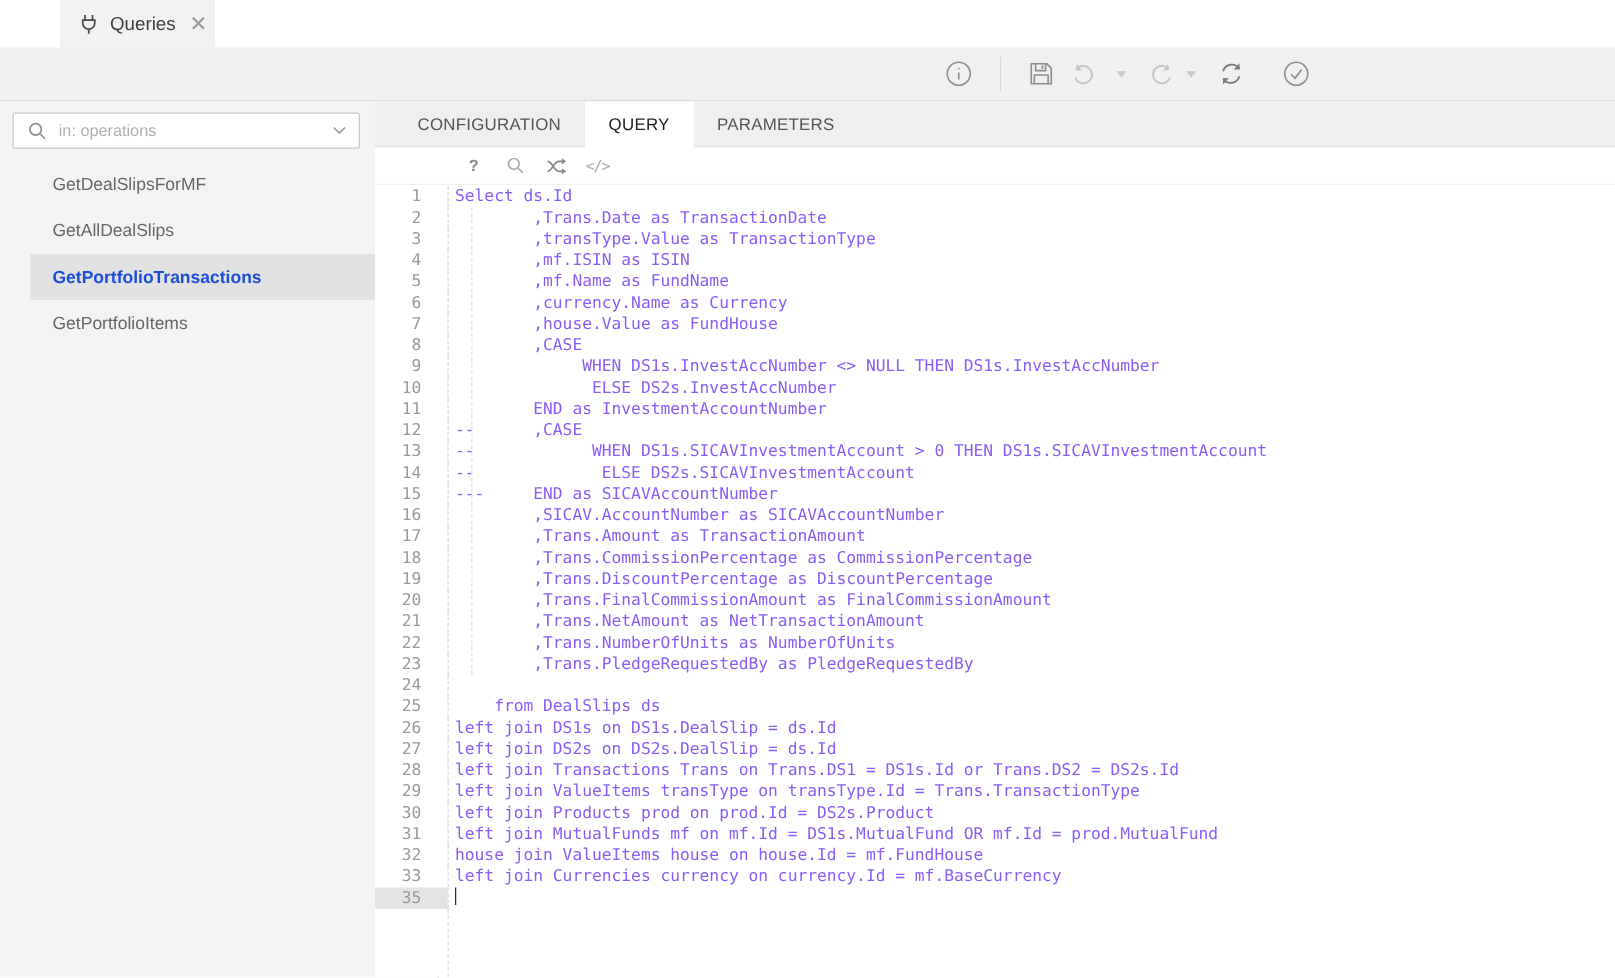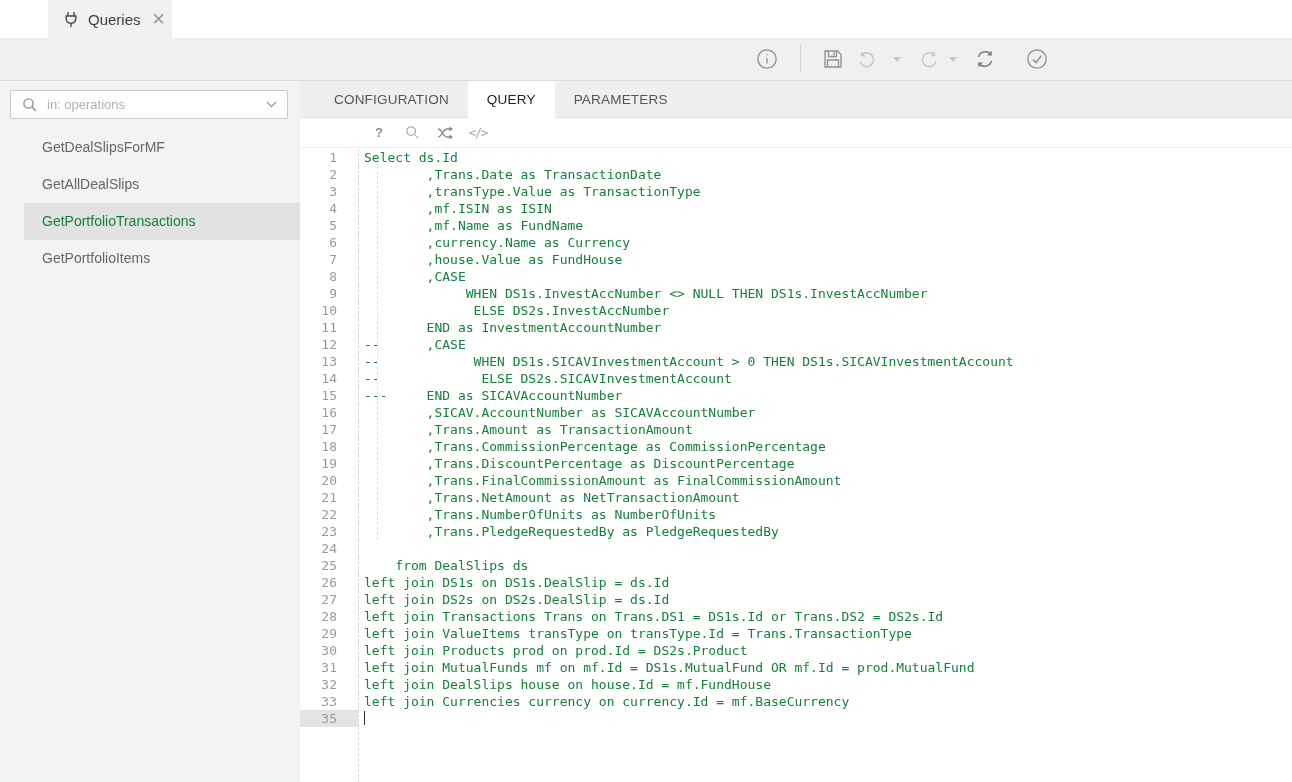--- a/index.html
+++ b/index.html
@@ -27,21 +27,21 @@
   .sidebar { position:absolute; top:81px; left:0; width:351px; bottom:0; background:#f3f3f3;
              border-right:1px solid #0f766e; }
   .search-box { position:absolute; top:9px; left:10px; width:278px; height:29px; background:#fff;
                 border:1px solid #c9c9c9; border-radius:2px; display:flex; align-items:center;
                 padding:0 10px 0 11px; gap:9px; }
   .search-input { border:none; outline:none; flex:1; font-size:13px; color:#555; background:transparent;
                   font-family:"Liberation Sans", sans-serif; }
   .search-input::placeholder { color:#b0b0b0; }
   .query-list { position:absolute; top:48px; left:0; right:0;margin-left:24px; }
   .list-item { height:37px; line-height:37px; padding-left:18px; font-size:14px; color:#666; cursor:pointer; }
-  .list-item.selected { background:#e2e2e2; color:#15803d; font-weight:normal; }
+  .list-item.selected { background:#e2e2e2; color:#1d4ed8; font-weight:bold; }
 
   
   .content { position:absolute; top:81px; left:300px; right:0; bottom:0; background:#fff; }
   .tab-bar { height:37px; background:#efefef; border-bottom:1px solid #e2e2e2;
              display:flex; padding-left:15px; }
   .tab { height:38px; line-height:37px; padding:0 19px; font-size:13.5px; color:#555;
          letter-spacing:0.2px; cursor:pointer; }
   .tab.active { background:#fff; color:#222; margin-bottom:-1px; }
 
   .mini-toolbar { height:30px; display:flex; align-items:center; padding-left:70px; gap:15px;
@@ -50,21 +50,21 @@
   .qmark { font-size:13px; font-weight:bold; color:#8a8a8a; }
   .code-glyph { font-size:12px; color:#a8a8a8; letter-spacing:-1px; font-family:"DejaVu Sans Mono",monospace; }
 
   
   .editor { position:absolute; top:68px; left:0; right:0; bottom:0;
             font-family:"DejaVu Sans Mono", monospace; font-size:13px; line-height:17px;
             display:flex; flex-direction:column; }
   .code-row { display:flex; height:17px; flex:none; }
   .code-row.filler { flex:1; height:auto; }
   .ln { width:58px; flex:none; padding-right:21px; text-align:right; color:#9a9a9a; }
-  .codecell { flex:1; border-left:1px dashed #d8d8d8; padding-left:5px; white-space:pre; color:#15803d; }
+  .codecell { flex:1; border-left:1px dashed #d8d8d8; padding-left:5px; white-space:pre; color:#8b5cf6; }
   .code-row.current .ln { background:#e4e4e4;text-align:right; }
   .caret { display:inline-block; width:1px; height:14px; background:#2b2b2b; vertical-align:-2px; }
   .indent-guide { position:absolute; left:77px; top:17px; height:374px; width:0;
                   border-left:1px dashed #dedede; pointer-events:none; }
 
   svg { display:block; }
 </style>
 </head>
 <body>
 
@@ -308,21 +308,21 @@
         <div class="code-row">
           <div class="ln">30</div>
           <div class="codecell">left join Products prod on prod.Id = DS2s.Product</div>
         </div>
         <div class="code-row">
           <div class="ln">31</div>
           <div class="codecell">left join MutualFunds mf on mf.Id = DS1s.MutualFund OR mf.Id = prod.MutualFund</div>
         </div>
         <div class="code-row">
           <div class="ln">32</div>
-          <div class="codecell">left join DealSlips house on house.Id = mf.FundHouse</div>
+          <div class="codecell">house join ValueItems house on house.Id = mf.FundHouse</div>
         </div>
         <div class="code-row">
           <div class="ln">33</div>
           <div class="codecell">left join Currencies currency on currency.Id = mf.BaseCurrency</div>
         </div>
         <div class="code-row current">
           <div class="ln">35</div>
           <div class="codecell"><span class="caret"></span></div>
         </div>
         <div class="code-row filler">

